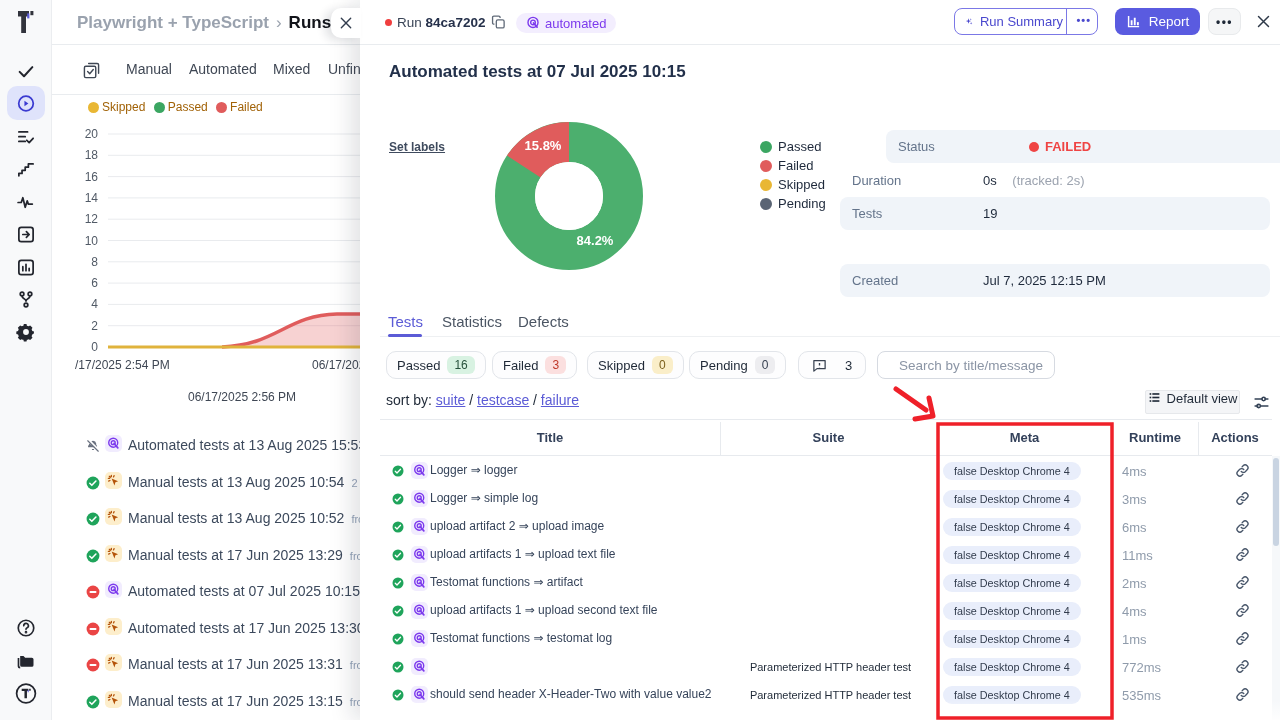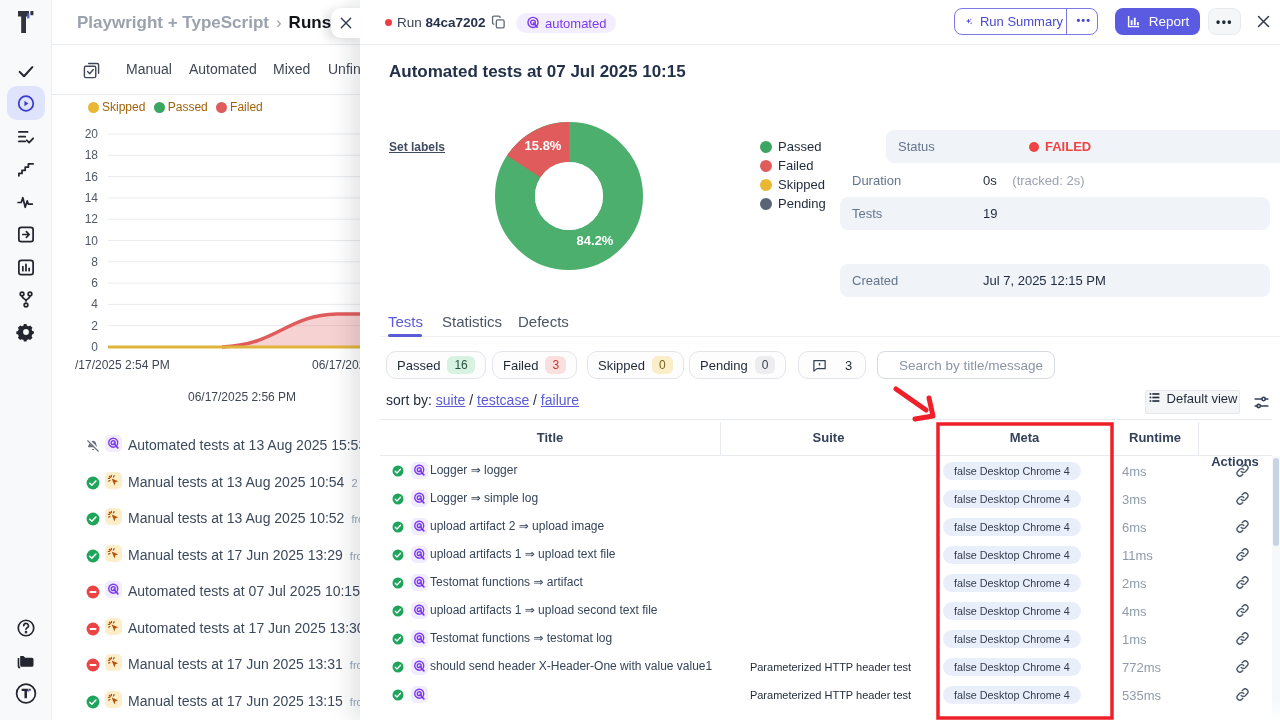--- a/index.html
+++ b/index.html
@@ -304,21 +304,21 @@
         <path d="M3 7h10M17 7h4M3 17h4M11 17h10"></path>
         <circle cx="15" cy="7" r="2.4"></circle>
         <circle cx="8" cy="17" r="2.4"></circle>
       </svg>
 
     <div class="abs" id="thead">
       <span class="th" style="left:0; width:340px;">Title</span>
       <span class="th" style="left:340px; width:217px;">Suite</span>
       <span class="th" style="left:557px; width:175px;">Meta</span>
       <span class="th" style="left:732px; width:86px;">Runtime</span>
-      <span class="th" style="left:818px; width:74px;margin-top:24px;">Actions</span>
+      <span class="th" style="left:818px; width:74px;">Actions</span>
       <i class="colsep" style="left:340px;"></i>
       <i class="colsep" style="left:557px;"></i>
       <i class="colsep" style="left:732px;"></i>
       <i class="colsep" style="left:818px;"></i>
     </div>
     <div id="tbody">
         <div class="trow" style="top: 457px;">
           <svg width="12" height="12" viewBox="0 0 24 24" style="position:absolute;left:12px;top:8px;">
             <circle cx="12" cy="12" r="11" fill="#1fa45b"></circle>
             <path d="m6.5 12.5 3.5 3.5 7-7.5" fill="none" stroke="#fff" stroke-width="2.6" stroke-linecap="round" stroke-linejoin="round"></path>
@@ -463,41 +463,41 @@
             <circle cx="12" cy="12" r="11" fill="#1fa45b"></circle>
             <path d="m6.5 12.5 3.5 3.5 7-7.5" fill="none" stroke="#fff" stroke-width="2.6" stroke-linecap="round" stroke-linejoin="round"></path>
           </svg>
           <span style="position:absolute;left:31px;top:5px;width:17px;height:17px;border-radius:5px;background:#f1ecfe;">
             <svg width="13" height="13" viewBox="0 0 24 24" fill="none" stroke="#7c3aed" stroke-width="2.6" stroke-linecap="round" style="position:absolute;left:2px;top:2px;">
               <circle cx="11.5" cy="10.5" r="8.3"></circle>
               <circle cx="11.5" cy="10.5" r="3.6"></circle>
               <path d="m13 12 7 8" stroke-width="3.2"></path>
             </svg>
           </span>
-          <span class="ti">should send header X-Header-One with value value1</span>
           <span class="su">Parameterized HTTP header test</span>
           <span class="meta">false Desktop Chrome 4</span>
           <span class="rt">772ms</span>
           <span class="act"><svg width="15" height="15" viewBox="0 0 24 24" fill="none" stroke="#475569" stroke-width="2.2" stroke-linecap="round">
               <path d="M10 13.5a4.5 4.5 0 0 0 6.4.4l3-3a4.5 4.5 0 0 0-6.4-6.4l-1.7 1.7"></path>
               <path d="M14 10.5a4.5 4.5 0 0 0-6.4-.4l-3 3a4.5 4.5 0 0 0 6.4 6.4l1.7-1.7"></path>
             </svg></span>
         </div>
         <div class="trow" style="top: 681.4px;">
           <svg width="12" height="12" viewBox="0 0 24 24" style="position:absolute;left:12px;top:8px;">
             <circle cx="12" cy="12" r="11" fill="#1fa45b"></circle>
             <path d="m6.5 12.5 3.5 3.5 7-7.5" fill="none" stroke="#fff" stroke-width="2.6" stroke-linecap="round" stroke-linejoin="round"></path>
           </svg>
           <span style="position:absolute;left:31px;top:5px;width:17px;height:17px;border-radius:5px;background:#f1ecfe;">
             <svg width="13" height="13" viewBox="0 0 24 24" fill="none" stroke="#7c3aed" stroke-width="2.6" stroke-linecap="round" style="position:absolute;left:2px;top:2px;">
               <circle cx="11.5" cy="10.5" r="8.3"></circle>
               <circle cx="11.5" cy="10.5" r="3.6"></circle>
               <path d="m13 12 7 8" stroke-width="3.2"></path>
             </svg>
           </span>
+          <span class="ti">should send header X-Header-Two with value value2</span>
           <span class="su">Parameterized HTTP header test</span>
           <span class="meta">false Desktop Chrome 4</span>
           <span class="rt">535ms</span>
           <span class="act"><svg width="15" height="15" viewBox="0 0 24 24" fill="none" stroke="#475569" stroke-width="2.2" stroke-linecap="round">
               <path d="M10 13.5a4.5 4.5 0 0 0 6.4.4l3-3a4.5 4.5 0 0 0-6.4-6.4l-1.7 1.7"></path>
               <path d="M14 10.5a4.5 4.5 0 0 0-6.4-.4l-3 3a4.5 4.5 0 0 0 6.4 6.4l1.7-1.7"></path>
             </svg></span>
         </div>
       </div>
 

